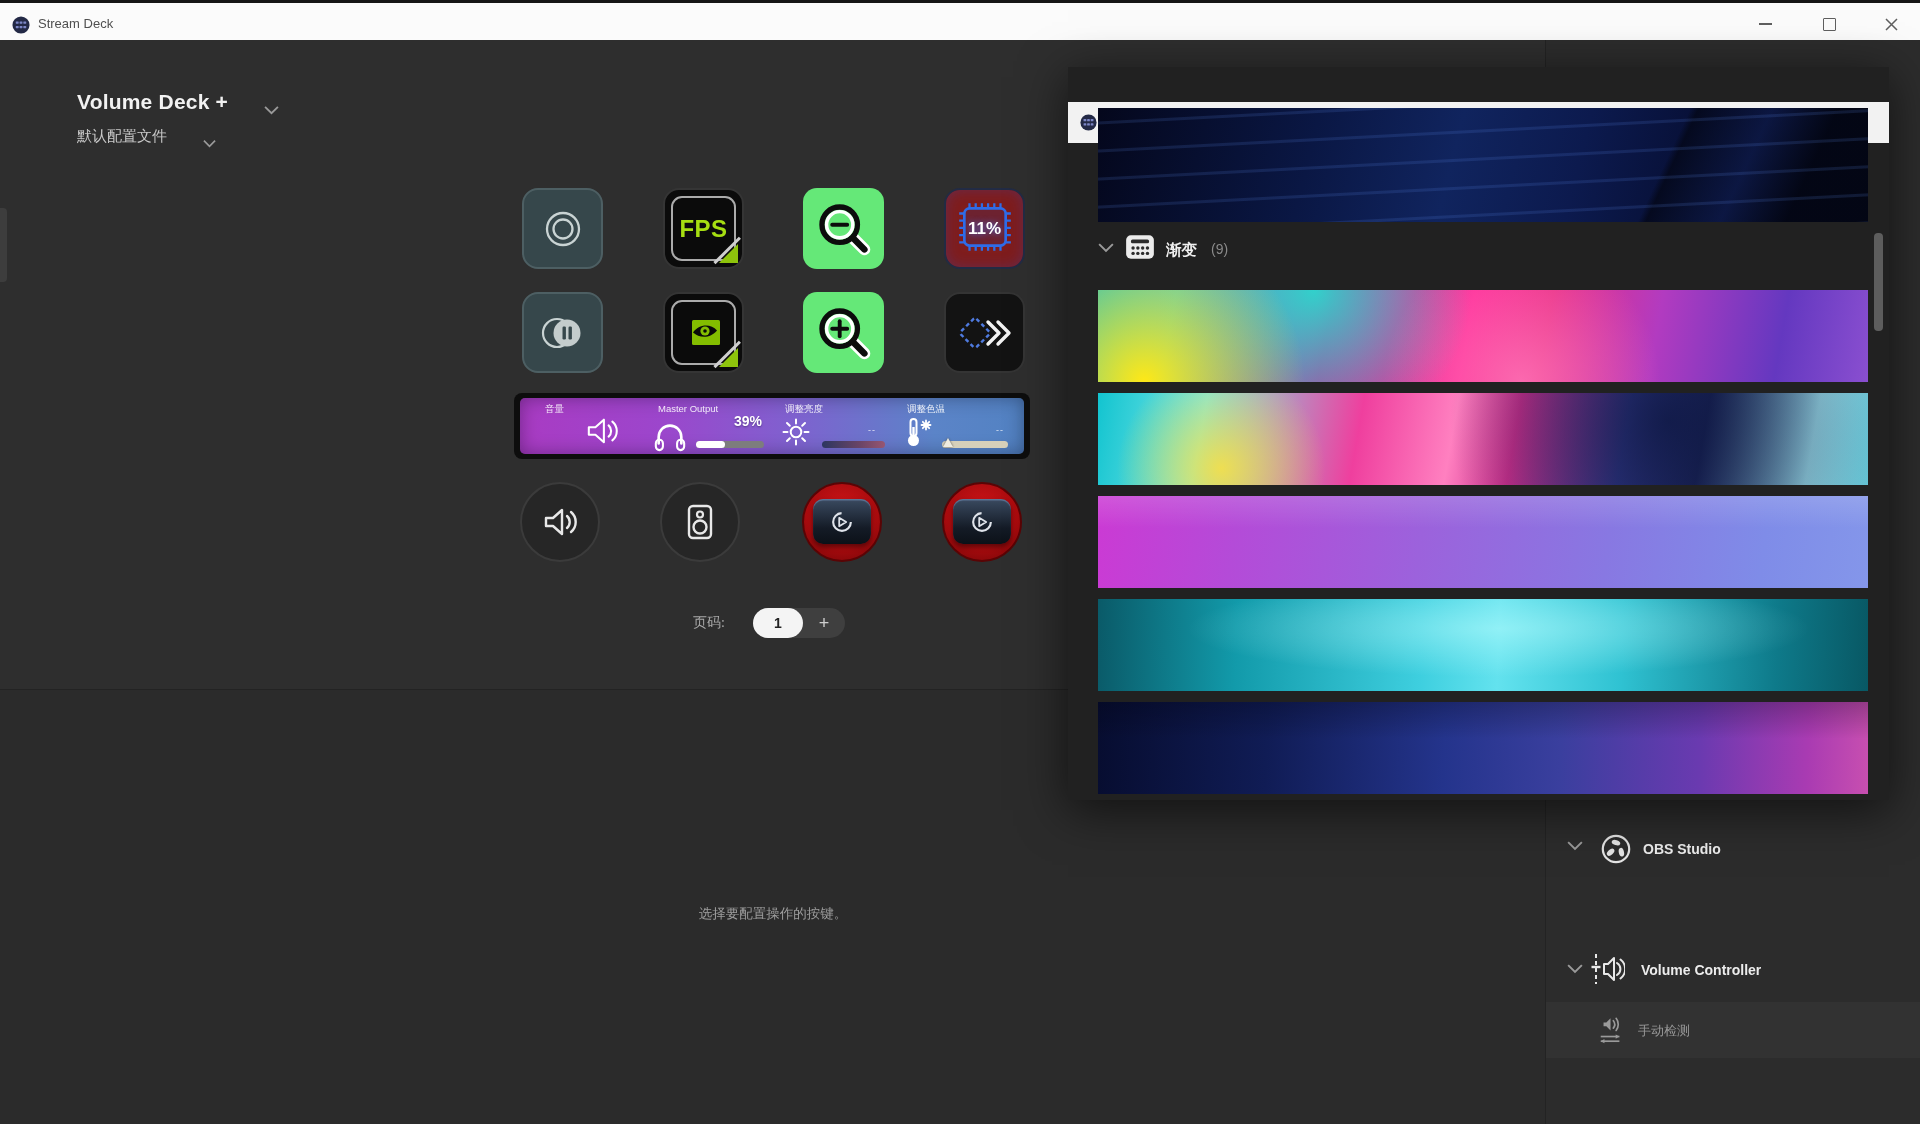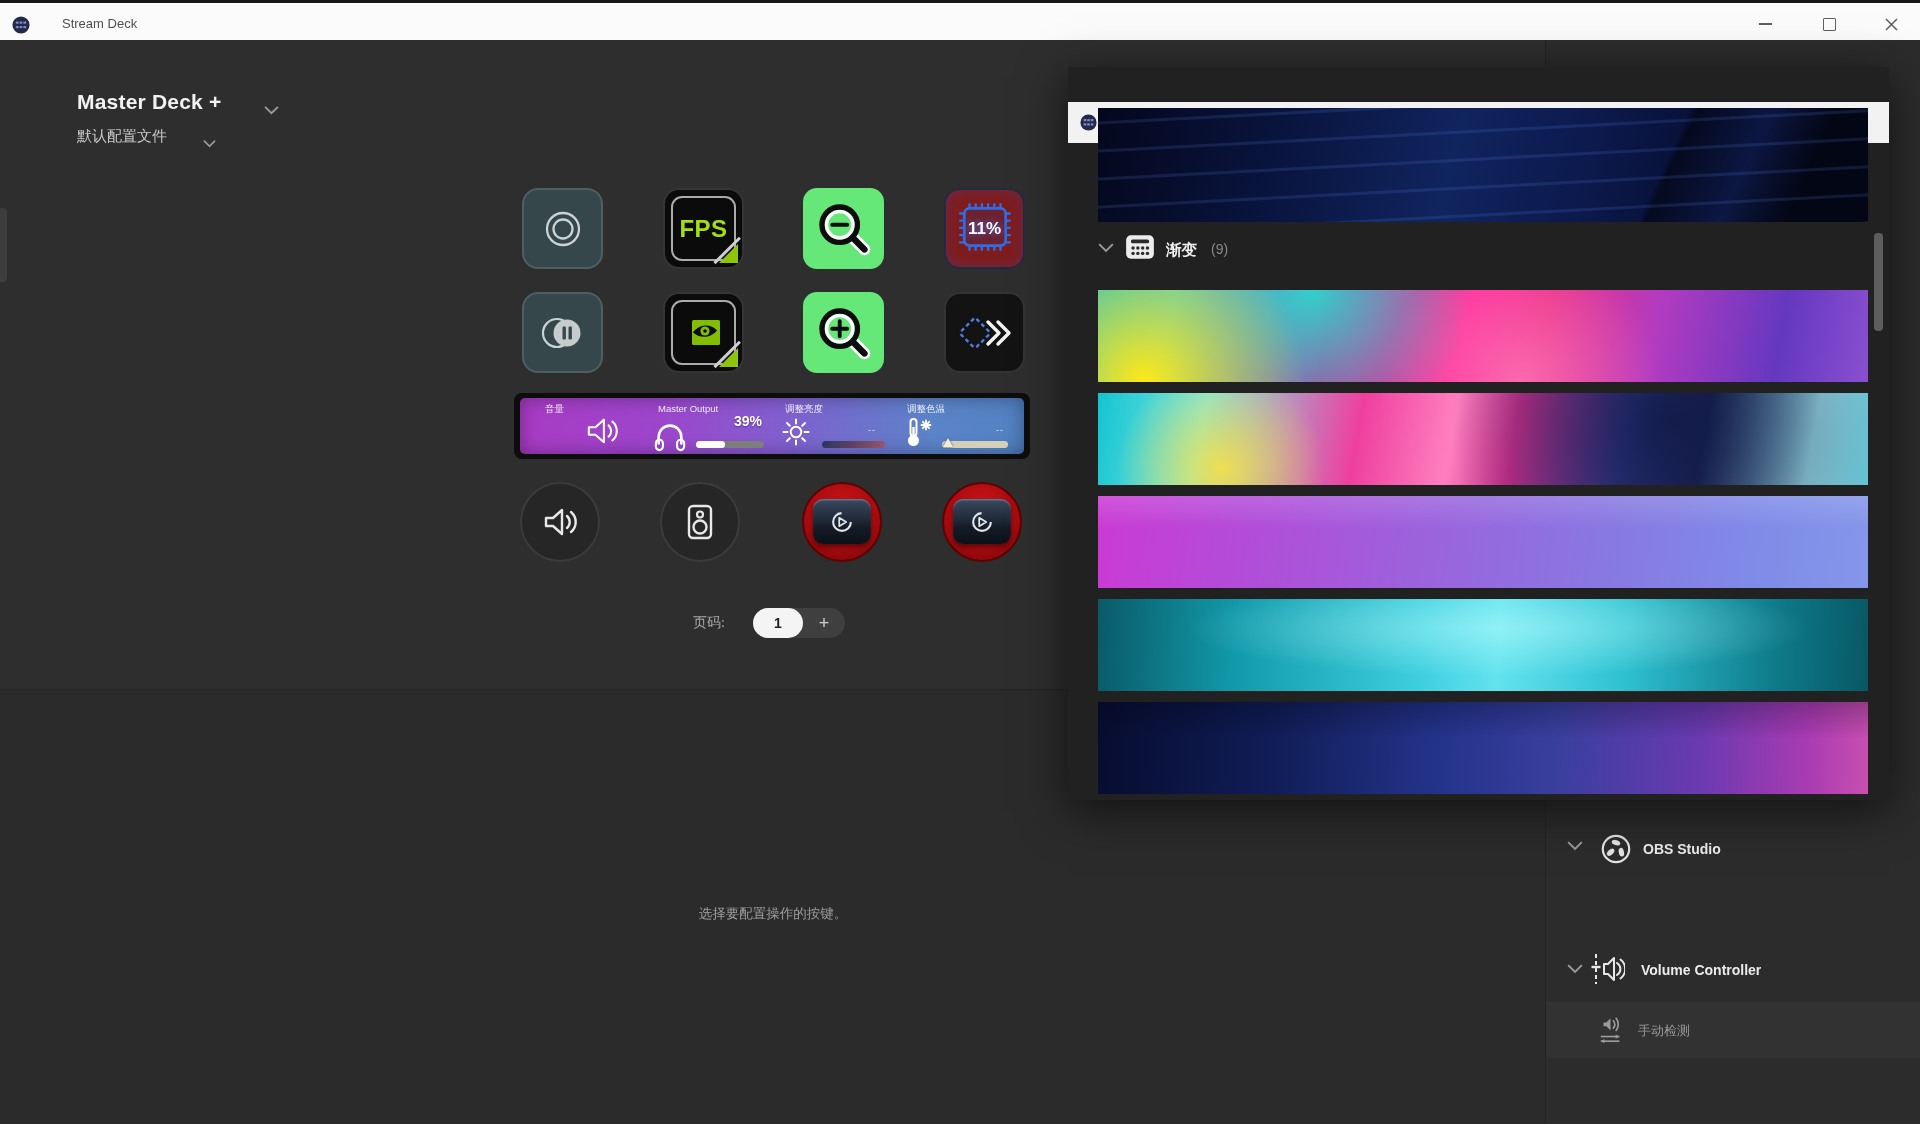--- a/index.html
+++ b/index.html
@@ -3,21 +3,21 @@
 <meta charset="utf-8">
 <style>
   html,body{margin:0;padding:0;background:#1a1a1a;}
   #stage{position:relative;width:1920px;height:1124px;overflow:hidden;
          font-family:"Liberation Sans","DejaVu Sans",sans-serif;background:#2e2e2e;}
   .abs{position:absolute;}
   .flexc{display:flex;align-items:center;justify-content:center;}
 
   
   #titlebar{left:0;top:0;width:1920px;height:40px;background:#fbfbfb;border-top:3px solid #161616;box-sizing:border-box;}
-  #titlebar .title{left:38px;top:2px;height:37px;line-height:37px;font-size:13px;color:#4f4f4f;margin-left:24px;}
+  #titlebar .title{left:38px;top:2px;height:37px;line-height:37px;font-size:13px;color:#4f4f4f;}
   .winbtn{top:3px;width:46px;height:36px;cursor:default;}
   .i-min{width:13px;height:2px;background:#5f5f5f;}
   .i-max{width:11px;height:11px;border:1.4px solid #5f5f5f;border-radius:1px;}
 
   
   #bottom-panel{left:0;top:689px;width:1545px;height:435px;background:#2b2b2b;border-top:1px solid #232323;box-sizing:border-box;}
   #right-sidebar{left:1545px;top:40px;width:375px;height:1084px;background:#2c2c2c;border-left:1px solid #232323;box-sizing:border-box;}
   #left-tab{left:0;top:208px;width:7px;height:74px;background:#3d3d3d;border-radius:0 4px 4px 0;}
 
   .device-name{left:77px;top:90px;font-size:21px;font-weight:bold;color:#f2f2f2;letter-spacing:.2px;}
@@ -138,21 +138,21 @@
       <svg width="13" height="13" viewBox="0 0 13 13">
           <path d="M1 1 L12 12 M12 1 L1 12" stroke="#5f5f5f" stroke-width="1.5"></path>
         </svg>
     </div>
   </div>
 
   <div class="abs" id="right-sidebar"></div>
   <div class="abs" id="bottom-panel"></div>
   <div class="abs" id="left-tab"></div>
 
-  <div class="abs device-name">Master Deck +</div>
+  <div class="abs device-name">Volume Deck +</div>
   <div class="abs" style="left:264px;top:101px">
     <svg width="15" height="10" viewBox="0 0 14 9">
         <path d="M1 1.5 L7 7.5 L13 1.5" stroke="#9a9a9a" stroke-width="1.7" fill="none"></path>
       </svg>
   </div>
   <div class="abs profile-name">默认配置文件</div>
   <div class="abs" style="left:203px;top:134px">
     <svg width="13" height="9" viewBox="0 0 14 9">
         <path d="M1 1.5 L7 7.5 L13 1.5" stroke="#9a9a9a" stroke-width="1.8" fill="none"></path>
       </svg>

